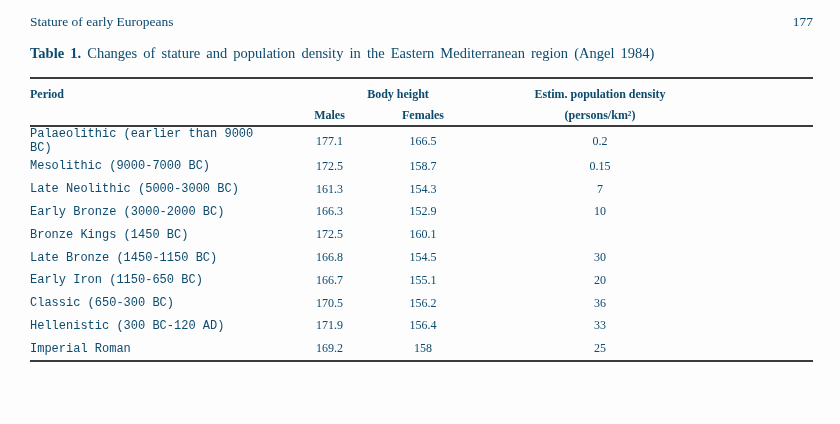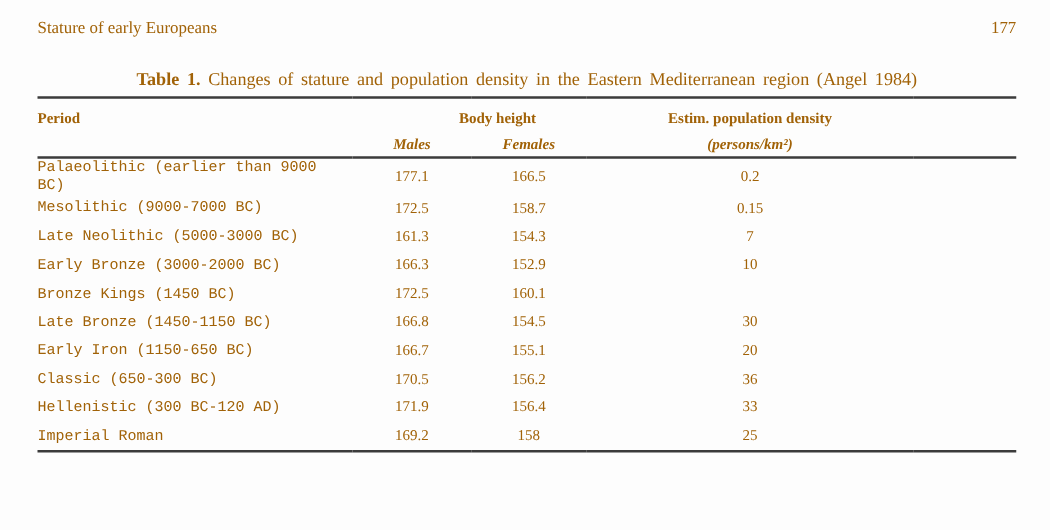--- a/index.html
+++ b/index.html
@@ -6,42 +6,41 @@
     margin: 0;
     padding: 0;
     background: #fdfdfd;
   }
   .page {
     position: relative;
     width: 828px;
     height: 424px;
     background: #fdfdfd;
     font-family: "Liberation Serif", serif;
-    color: #a16207;
+    color: #0c4a6e;
     overflow: hidden;
   }
   .running-head {
     position: absolute;
     top: 14px;
     left: 30px;
     width: 783px;
     display: flex;
     justify-content: space-between;
     align-items: baseline;
     font-size: 13.5px;
   }
   .caption {
     position: absolute;
-    top: 56px;
+    top: 45px;
     left: 30px;
     width: 783px;
     font-size: 14.5px;
     word-spacing: 2.5px;
     white-space: nowrap;
-    text-align: center;
   }
   .caption .cap-label { font-weight: bold; }
   .table-wrap {
     position: absolute;
     top: 77px;
     left: 30px;
     width: 783px;
   }
   table.data-table {
     width: 783px;
@@ -57,21 +56,21 @@
   col.c-density { width: 262px; }
   col.c-spacer  { width: 82px; }
 
   thead th {
     font-weight: bold;
     padding: 0;
     vertical-align: middle;
   }
   thead tr.h1 th { height: 24px; padding-top: 3px; }
   thead tr.h2 th { height: 19px; }
-  thead tr.h2 { border-bottom: 2px solid #3b3b3b; font-style: italic; }
+  thead tr.h2 { border-bottom: 2px solid #3b3b3b; }
   th.period-h { text-align: left; }
   th.bodyheight-h { text-align: center; padding-left: 45px; margin-top: 16px; }
   th.center-h { text-align: center; }
   th.density-h { text-align: center; line-height: 17px; }
 
   tbody td {
     height: 22.8px;
     padding: 0;
     vertical-align: middle;
   }

